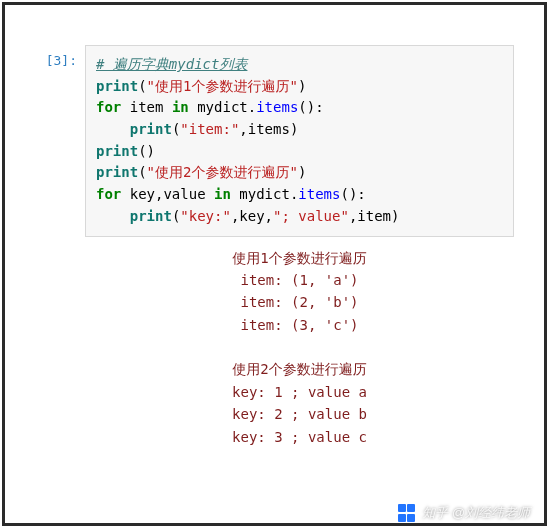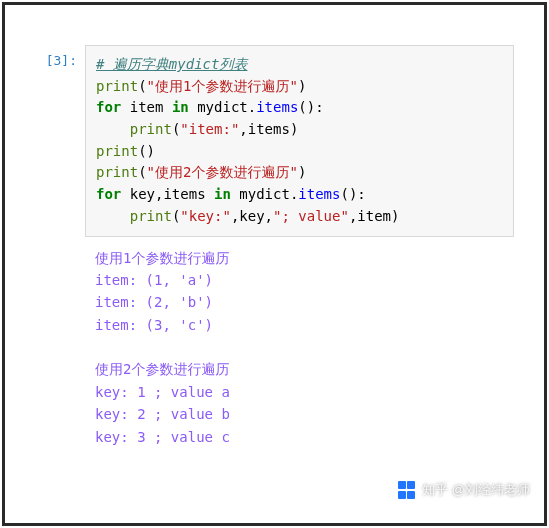--- a/index.html
+++ b/index.html
@@ -45,38 +45,40 @@
     font-size: 14px;
     white-space: pre;
     overflow: hidden;
   }
   .output-area {
     margin-left: 60px;
     padding: 10px 10px 0 10px;
     line-height: 1.6;
     font-size: 14px;
     white-space: pre;
-    color: #8b5cf6;
+    color: #7f1d1d;
+    text-align: center;
   }
   .c-comment { color: #408080; font-style: italic; text-decoration: underline; }
-  .c-builtin { color: #4d7c0f; }
+  .c-builtin { color: #0f766e; font-weight: bold; }
   .c-string  { color: #ba2121; }
   .c-keyword { color: #008000; font-weight: bold; text-align: right; }
   .c-func    { color: #0000ff; text-align: right; }
   .watermark {
     position: absolute;
     right: 14px;
-    bottom: 24px;
+    bottom: 1px;
     color: rgba(255,255,255,0.85);
     font-family: sans-serif;
     font-size: 13px;
     display: flex;
     align-items: flex-end;
     gap: 6px;
     text-shadow: 0 0 3px rgba(0,0,0,0.5);
+    font-style: italic;
   }
   .watermark .logo {
     width: 18px;
     height: 18px;
     display: flex;
     flex-wrap: wrap;
     gap: 1px;
   }
   .watermark .logo span {
     width: 8px; height: 8px;
@@ -91,21 +93,21 @@
 <div class="frame">
   <div class="notebook">
     <div class="cell">
       <div class="prompt">[3]:</div>
       <div class="code-area" id="code-area"><span class="c-comment"># 遍历字典mydict列表</span>
 <span class="c-builtin">print</span><span>(</span><span class="c-string">"使用1个参数进行遍历"</span><span>)</span>
 <span class="c-keyword">for</span><span> item </span><span class="c-keyword">in</span><span> mydict</span><span>.</span><span class="c-func">items</span><span>():</span>
 <span>    </span><span class="c-builtin">print</span><span>(</span><span class="c-string">"item:"</span><span>,items)</span>
 <span class="c-builtin">print</span><span>()</span>
 <span class="c-builtin">print</span><span>(</span><span class="c-string">"使用2个参数进行遍历"</span><span>)</span>
-<span class="c-keyword">for</span><span> key,items </span><span class="c-keyword">in</span><span> mydict</span><span>.</span><span class="c-func">items</span><span>():</span>
+<span class="c-keyword">for</span><span> key,value </span><span class="c-keyword">in</span><span> mydict</span><span>.</span><span class="c-func">items</span><span>():</span>
 <span>    </span><span class="c-builtin">print</span><span>(</span><span class="c-string">"key:"</span><span>,key,</span><span class="c-string">"; value"</span><span>,item)</span></div>
     </div>
     <div class="output-area">使用1个参数进行遍历
 item: (1, 'a')
 item: (2, 'b')
 item: (3, 'c')
 
 使用2个参数进行遍历
 key: 1 ; value a
 key: 2 ; value b

